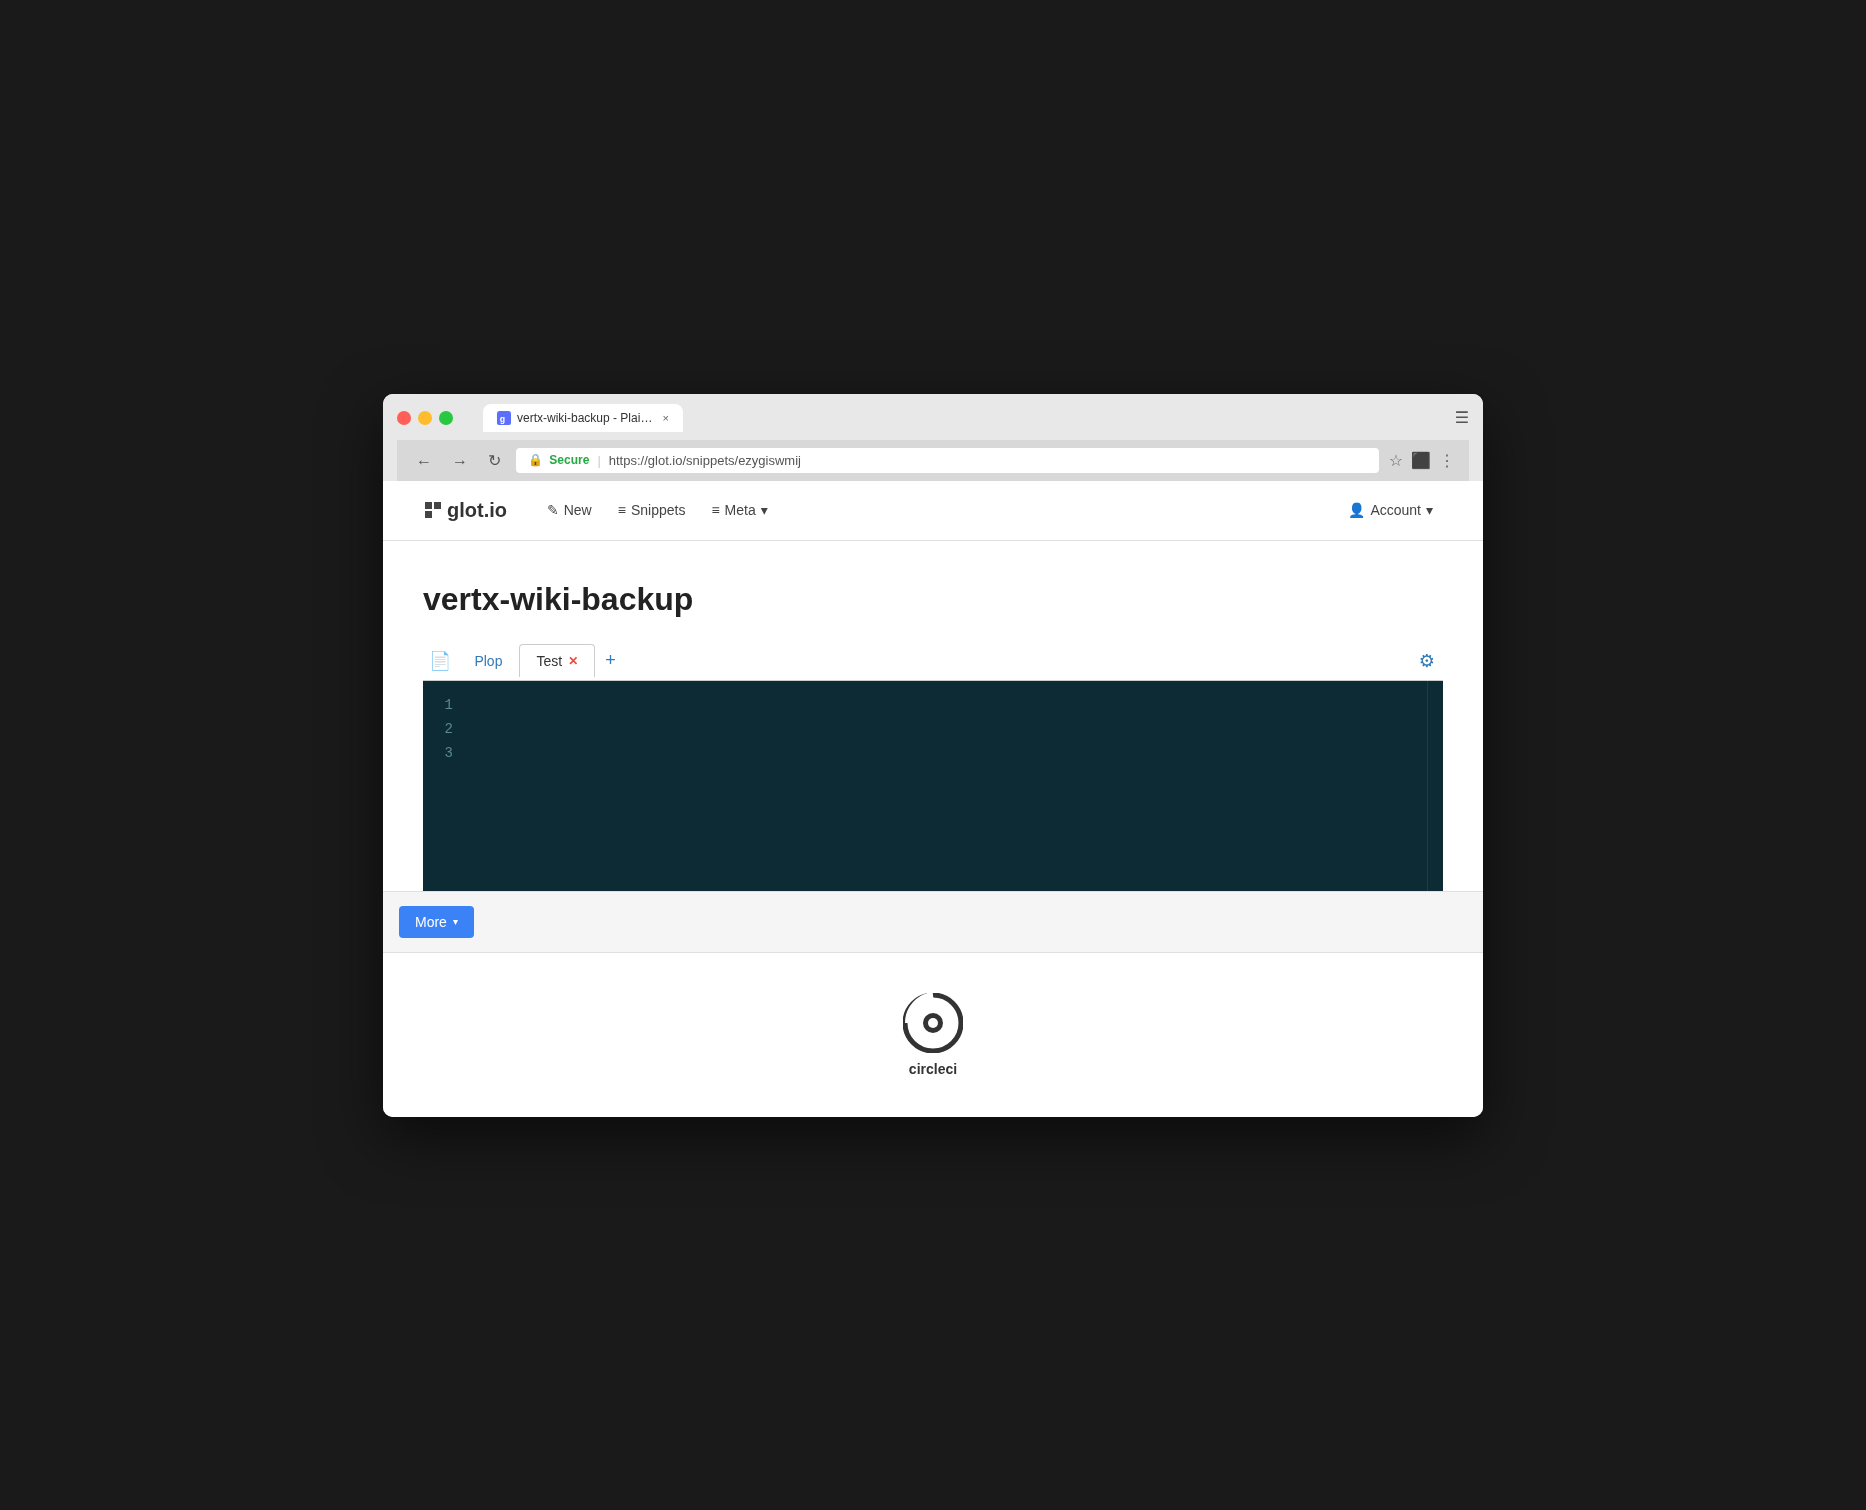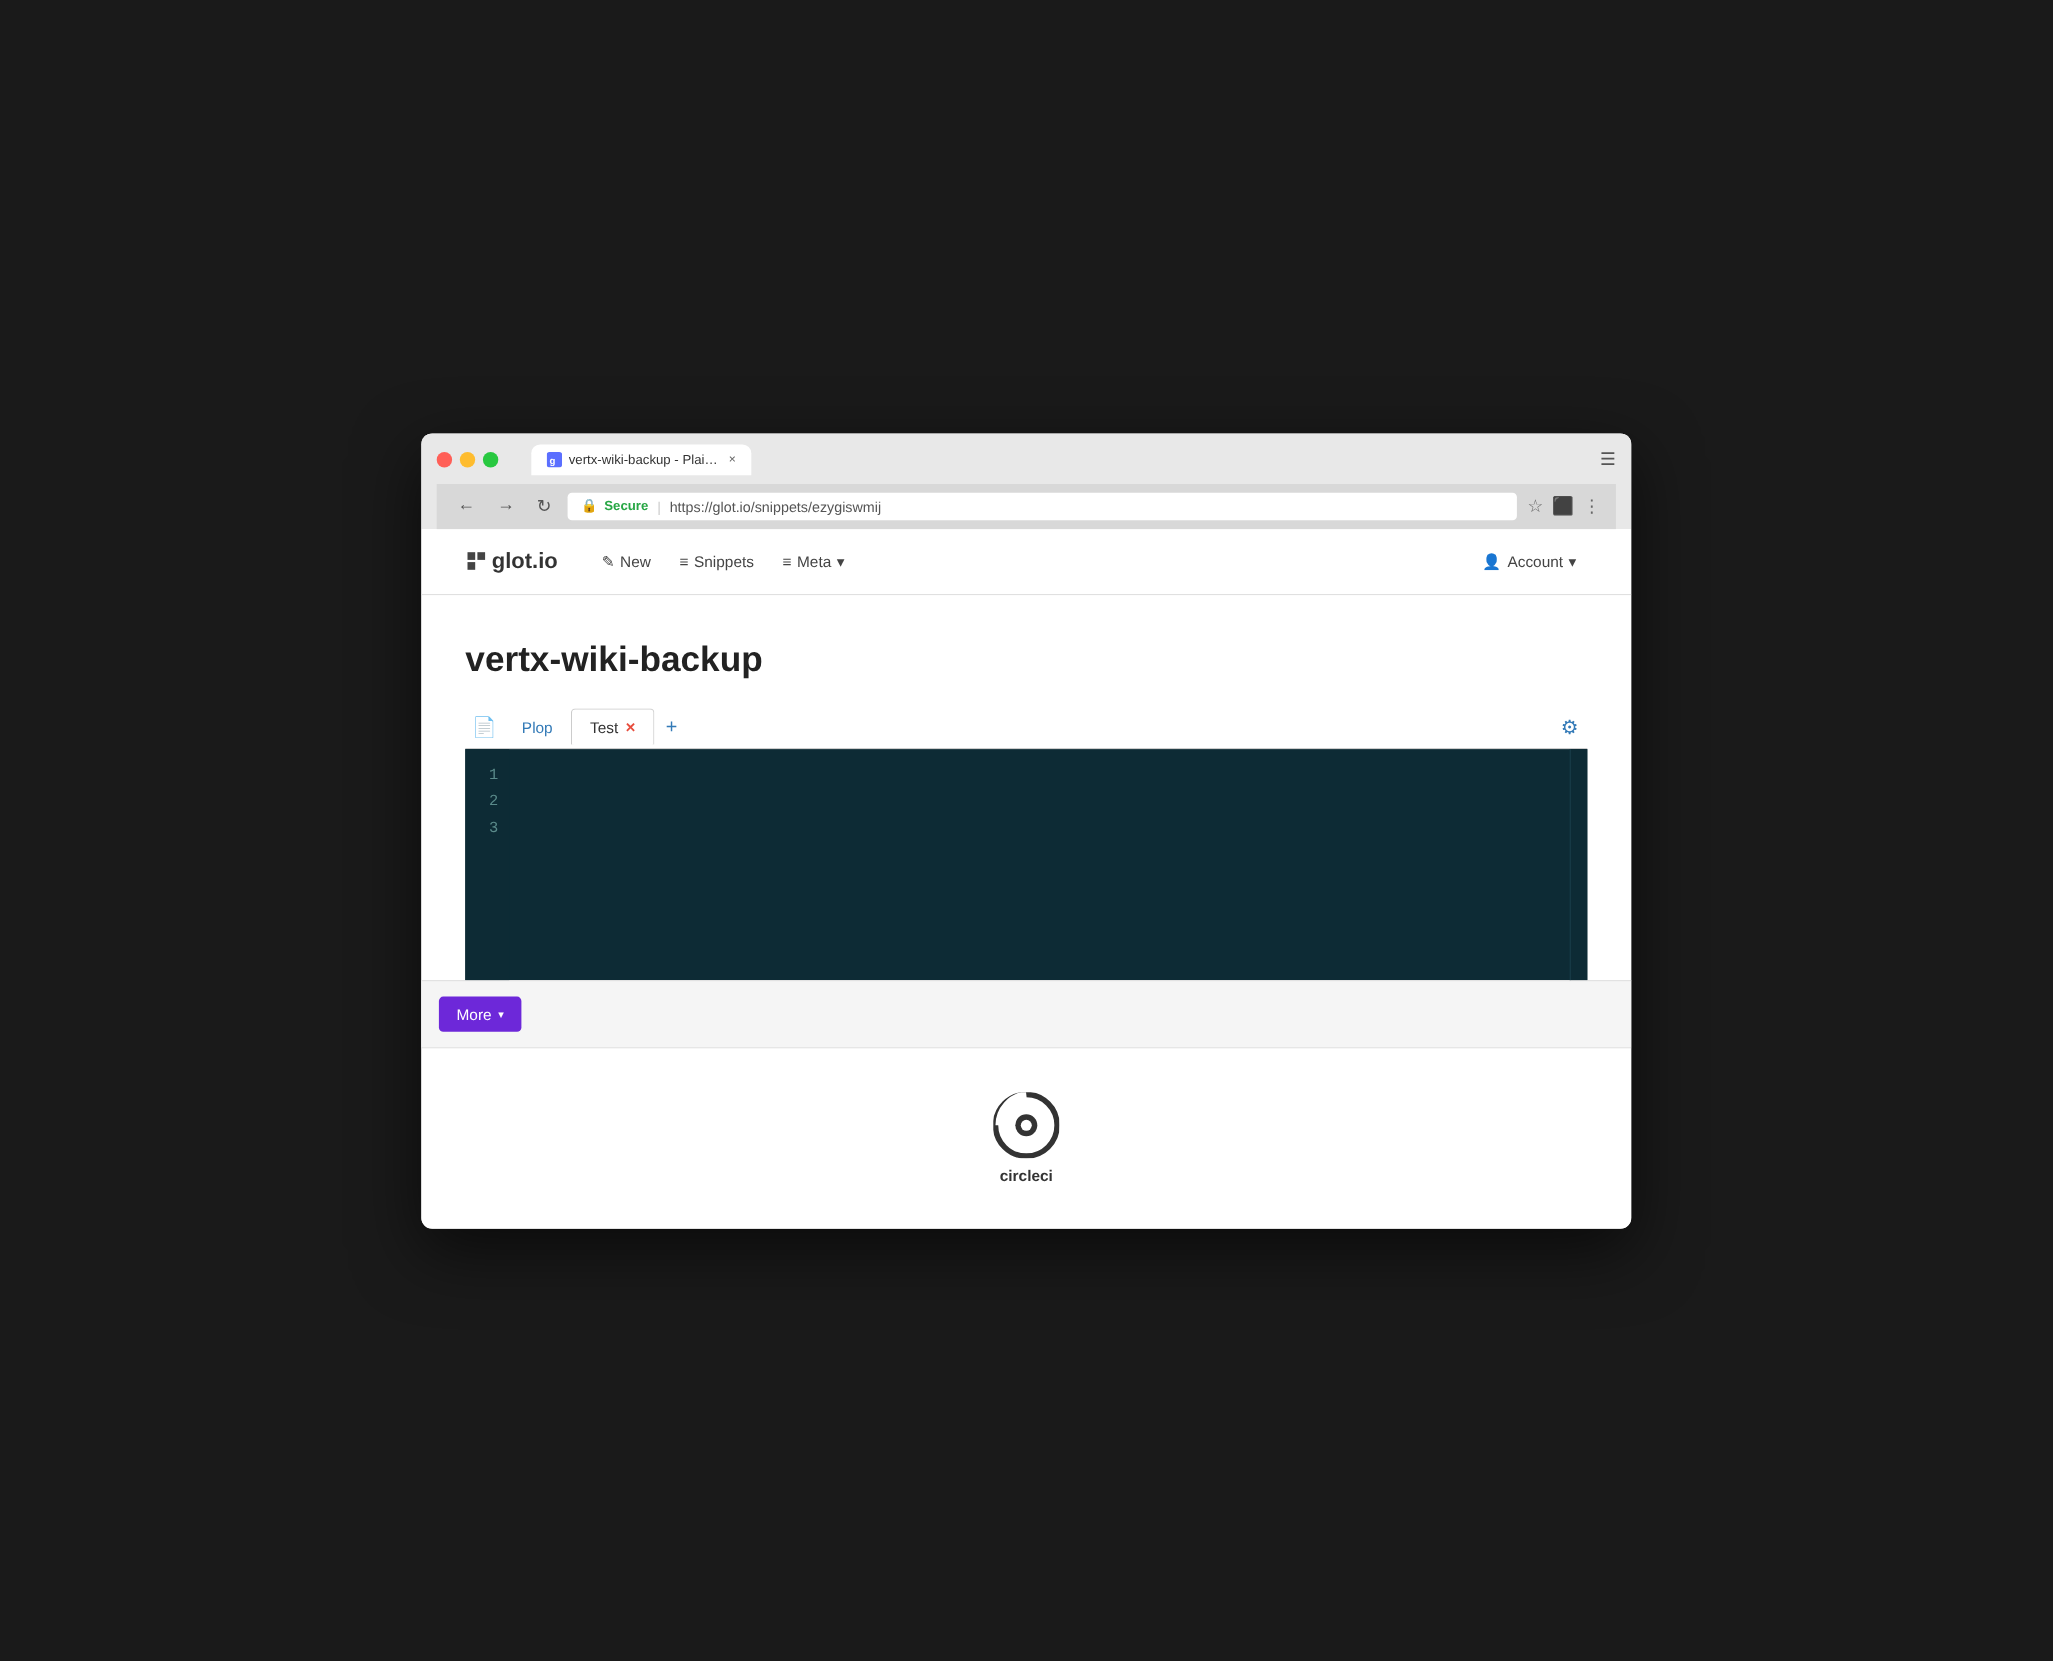--- a/index.html
+++ b/index.html
@@ -344,21 +344,21 @@
     
     .bottom-toolbar {
       background: #f5f5f5;
       border-top: 1px solid #e0e0e0;
       padding: 14px 16px;
       display: flex;
       align-items: center;
     }
 
     .more-btn {
-      background: #6d28d9;
+      background: #3b82f6;
       color: #fff;
       border: none;
       border-radius: 4px;
       padding: 8px 16px;
       font-size: 14px;
       cursor: pointer;
       display: flex;
       align-items: center;
       gap: 6px;
     }

